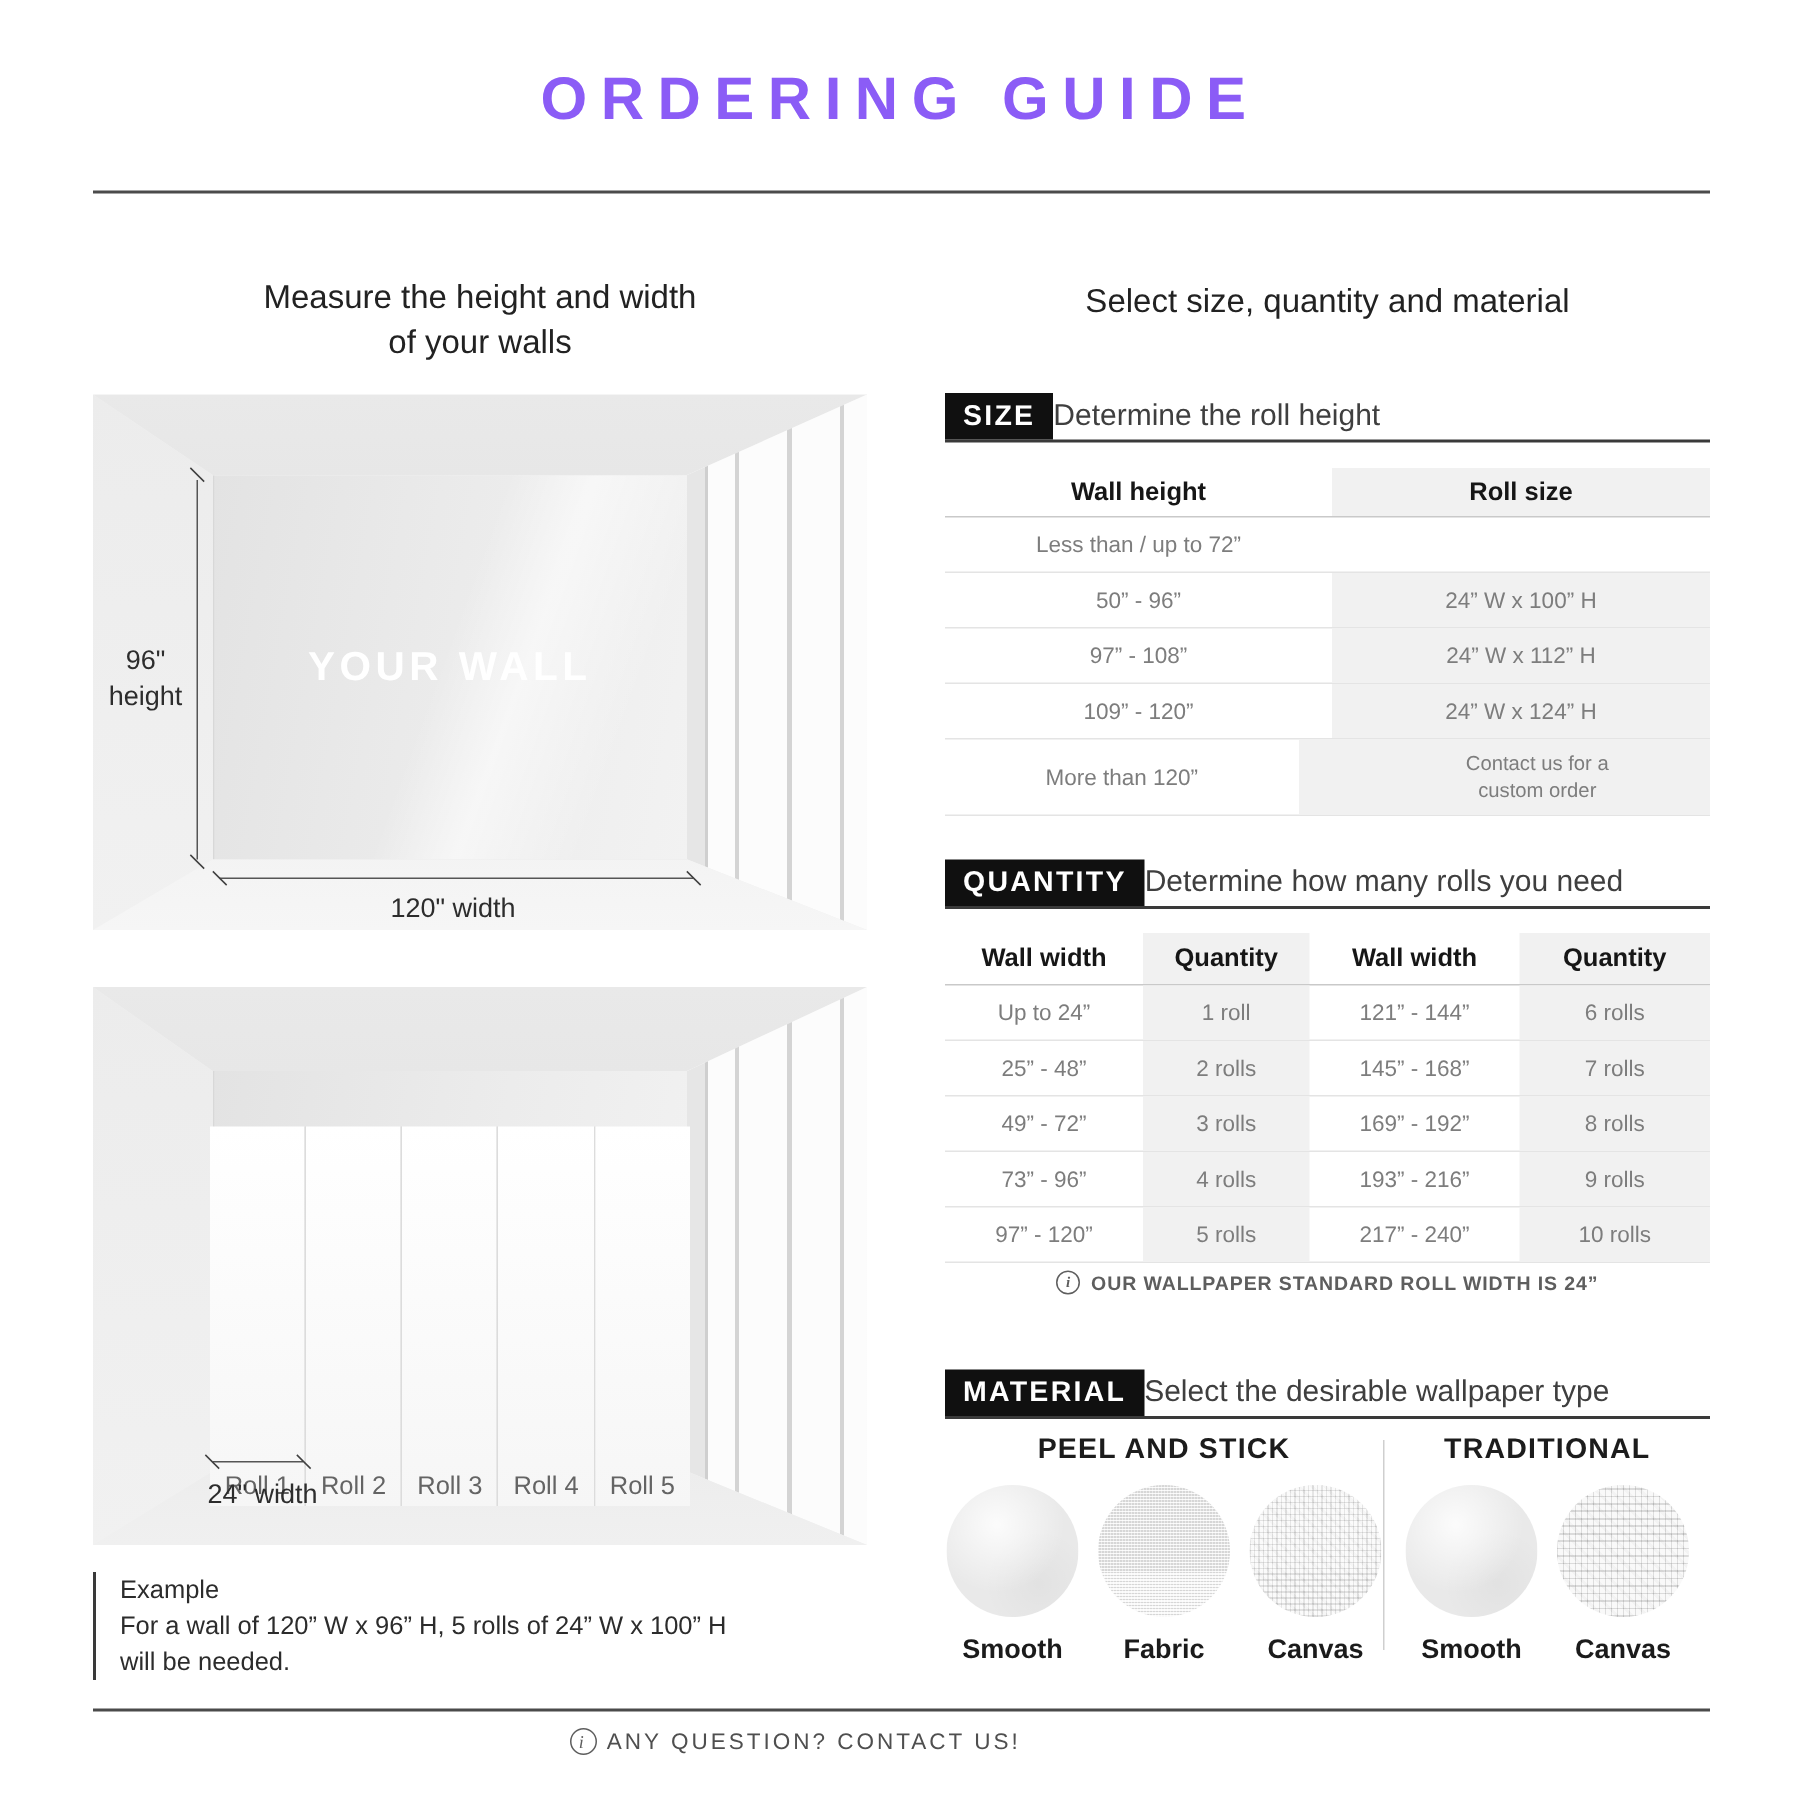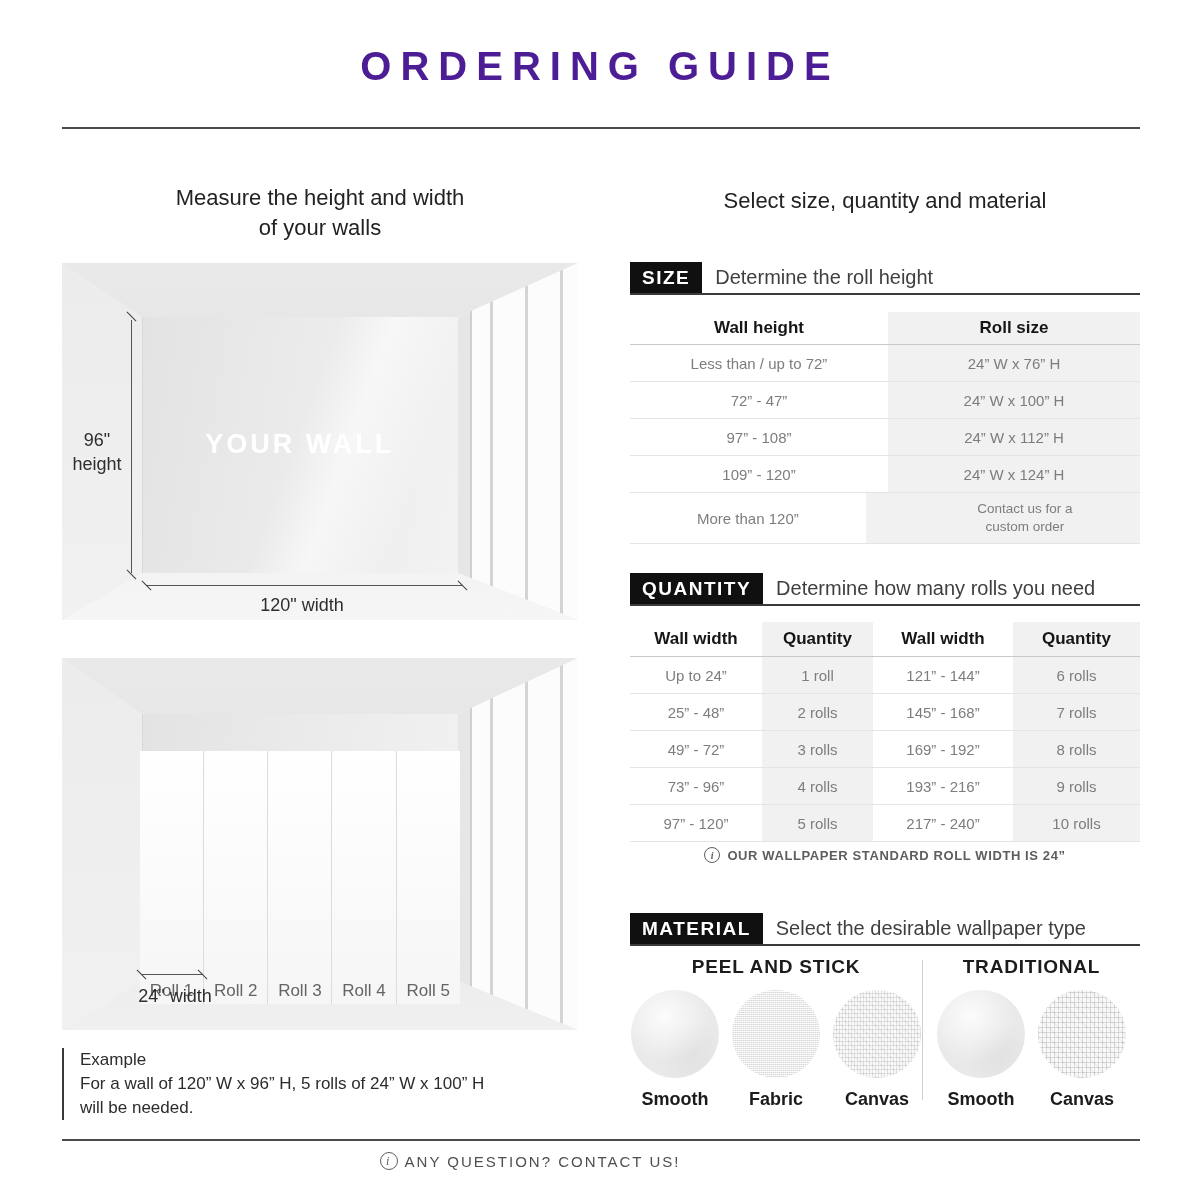--- a/index.html
+++ b/index.html
@@ -3,35 +3,35 @@
 <meta charset="utf-8">
 <style>
   html,body{margin:0;padding:0;background:#ffffff;}
   .page{position:relative;width:1200px;height:1200px;background:#ffffff;overflow:hidden;
         font-family:"Liberation Sans","DejaVu Sans",sans-serif;color:#1e1e1e;}
   .abs{position:absolute;}
   .prewrap{white-space:pre-line;}
 
   
   .main-title{top:44px;left:0;width:1200px;text-align:center;font-size:40px;font-weight:600;
-              letter-spacing:9px;color:#4c1d95;}
+              letter-spacing:9px;color:#8b5cf6;}
   .rule-heavy{height:2px;background:#4b4b4b;}
   .top-rule{top:127px;left:62px;width:1078px;}
   .bottom-rule{top:1139px;left:62px;width:1078px;}
 
   
   .col-heading{font-size:22px;line-height:30px;color:#222;text-align:center;}
   .left-heading{top:183px;left:62px;width:516px;}
   .right-heading{top:186px;left:630px;width:510px;}
 
   
   .section-head{left:630px;width:510px;display:flex;align-items:stretch;border-bottom:2px solid #3a3a3a;}
   .badge{background:#101010;color:#ffffff;font-size:19px;font-weight:700;letter-spacing:1.5px;
          padding:5px 12px 4px 12px;display:flex;align-items:center;}
-  .section-title{font-size:20px;color:#3f3f3f;margin-left:13px;display:flex;align-items:center;}
+  .section-title{font-size:20px;color:#3f3f3f;display:flex;align-items:center;}
 
   
   .tbl{left:630px;width:510px;}
   .trow{display:flex;border-bottom:1px solid #e4e4e4;}
   .thead{border-bottom:1px solid #c9c9c9;}
   .cell{display:flex;align-items:center;justify-content:center;text-align:center;
         font-size:15px;color:#7d7d7d;}
   .hcell{font-size:17px;font-weight:700;color:#161616;}
   .graybg{background:#f1f1f1;}
   .size-tbl .c1{width:258px;}
@@ -204,24 +204,23 @@
     <div class="badge">SIZE</div>
     <div class="section-title">Determine the roll height</div>
   </div>
   <div class="abs tbl size-tbl" style="top:312px;">
     <div class="trow thead">
       <div class="cell hcell c1">Wall height</div>
       <div class="cell hcell c2 graybg">Roll size</div>
     </div>
     <div class="trow">
       <div class="cell c1">Less than / up to 72”</div>
-      <div class="cell c2 graybg">24” W x 76” H</div>
-    </div>
-    <div class="trow">
-      <div class="cell c1">72” - 47”</div>
+    </div>
+    <div class="trow">
+      <div class="cell c1">50” - 96”</div>
       <div class="cell c2 graybg">24” W x 100” H</div>
     </div>
     <div class="trow">
       <div class="cell c1">97” - 108”</div>
       <div class="cell c2 graybg">24” W x 112” H</div>
     </div>
     <div class="trow">
       <div class="cell c1">109” - 120”</div>
       <div class="cell c2 graybg">24” W x 124” H</div>
     </div>

